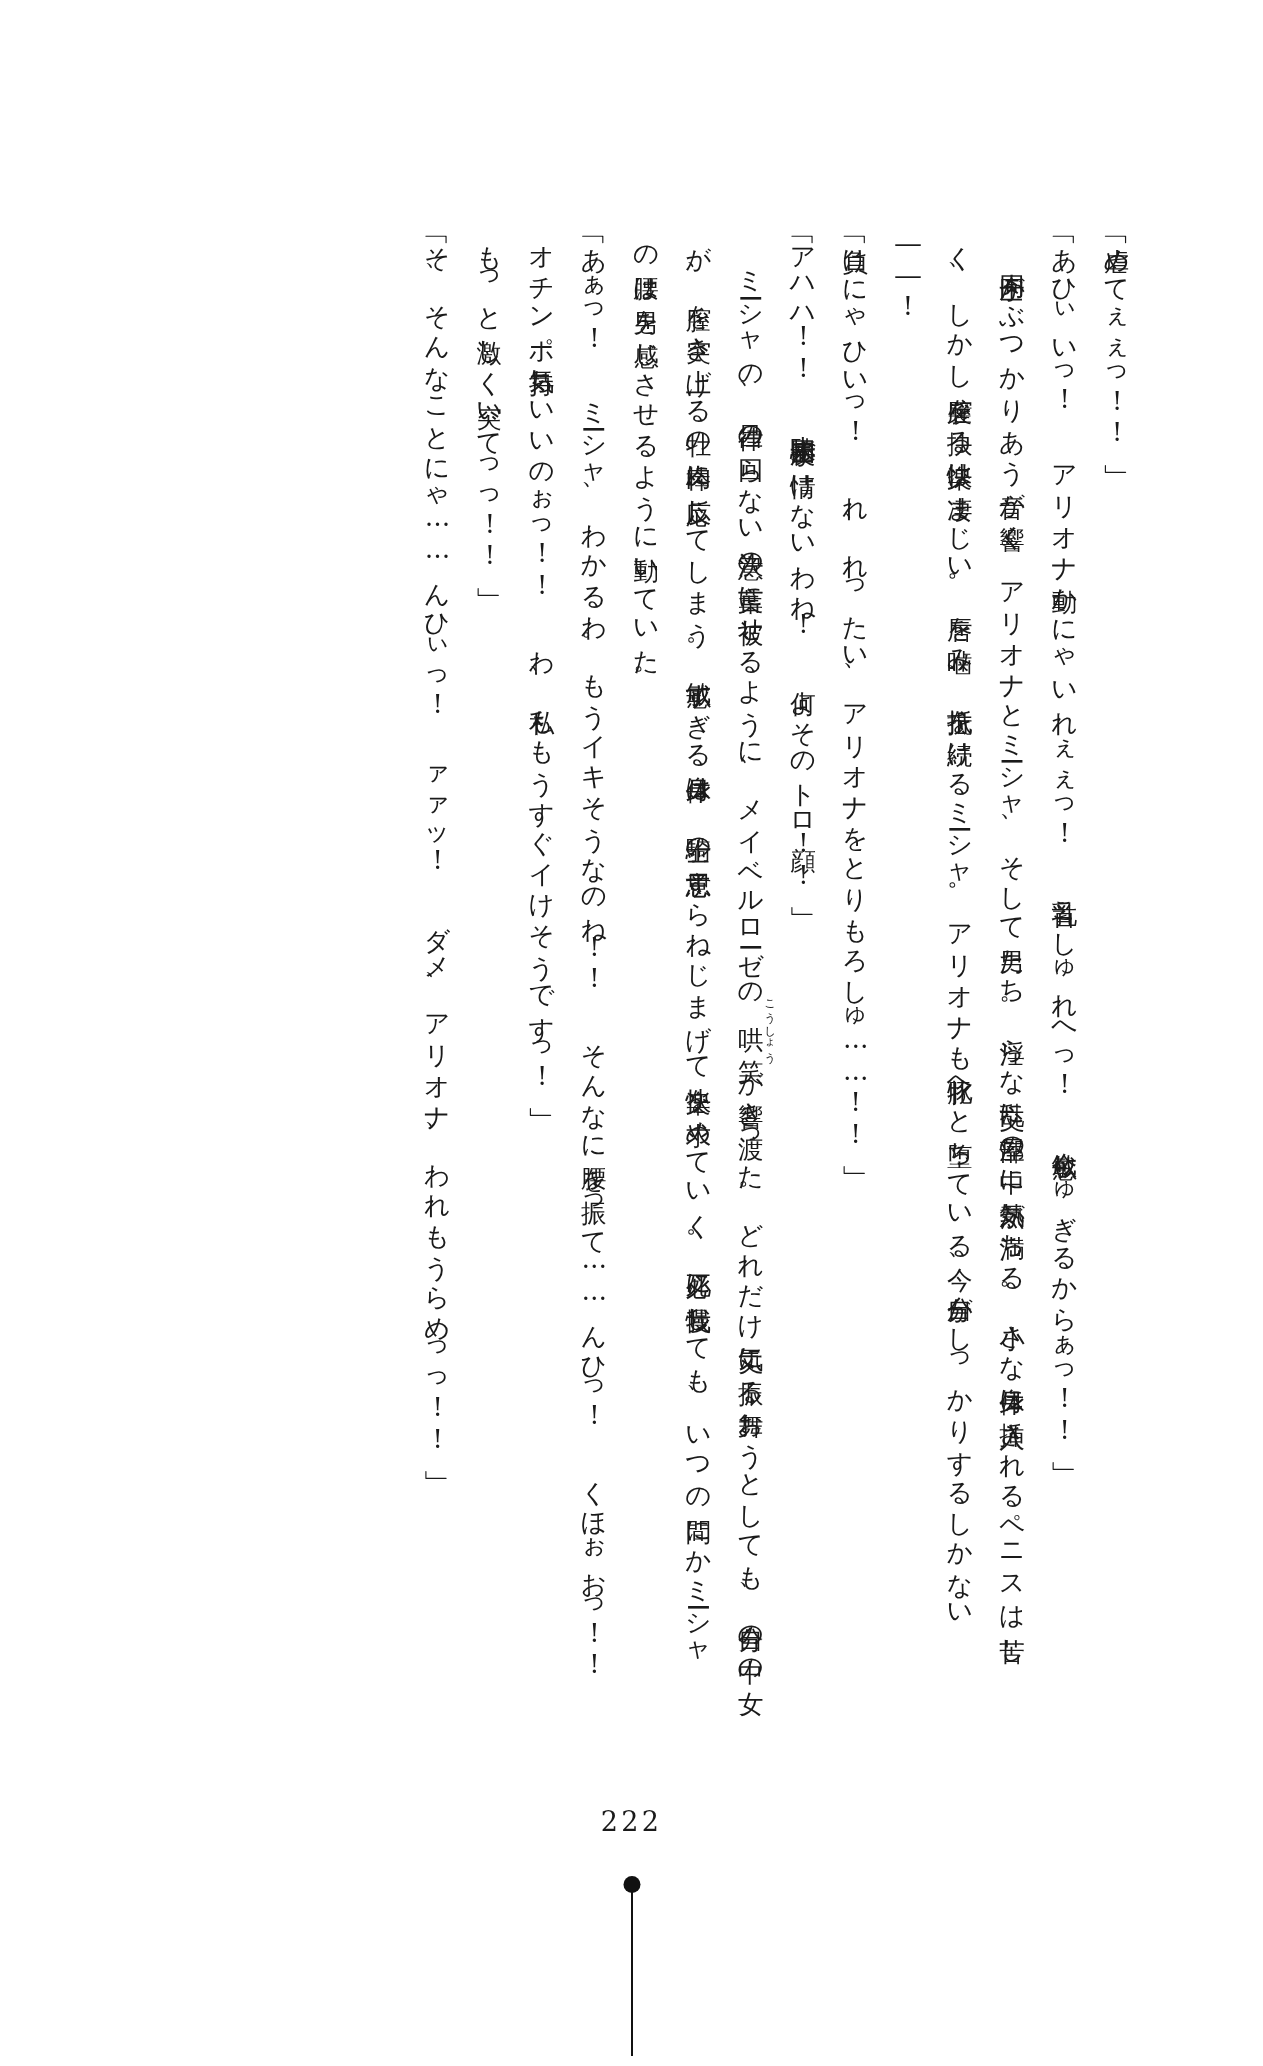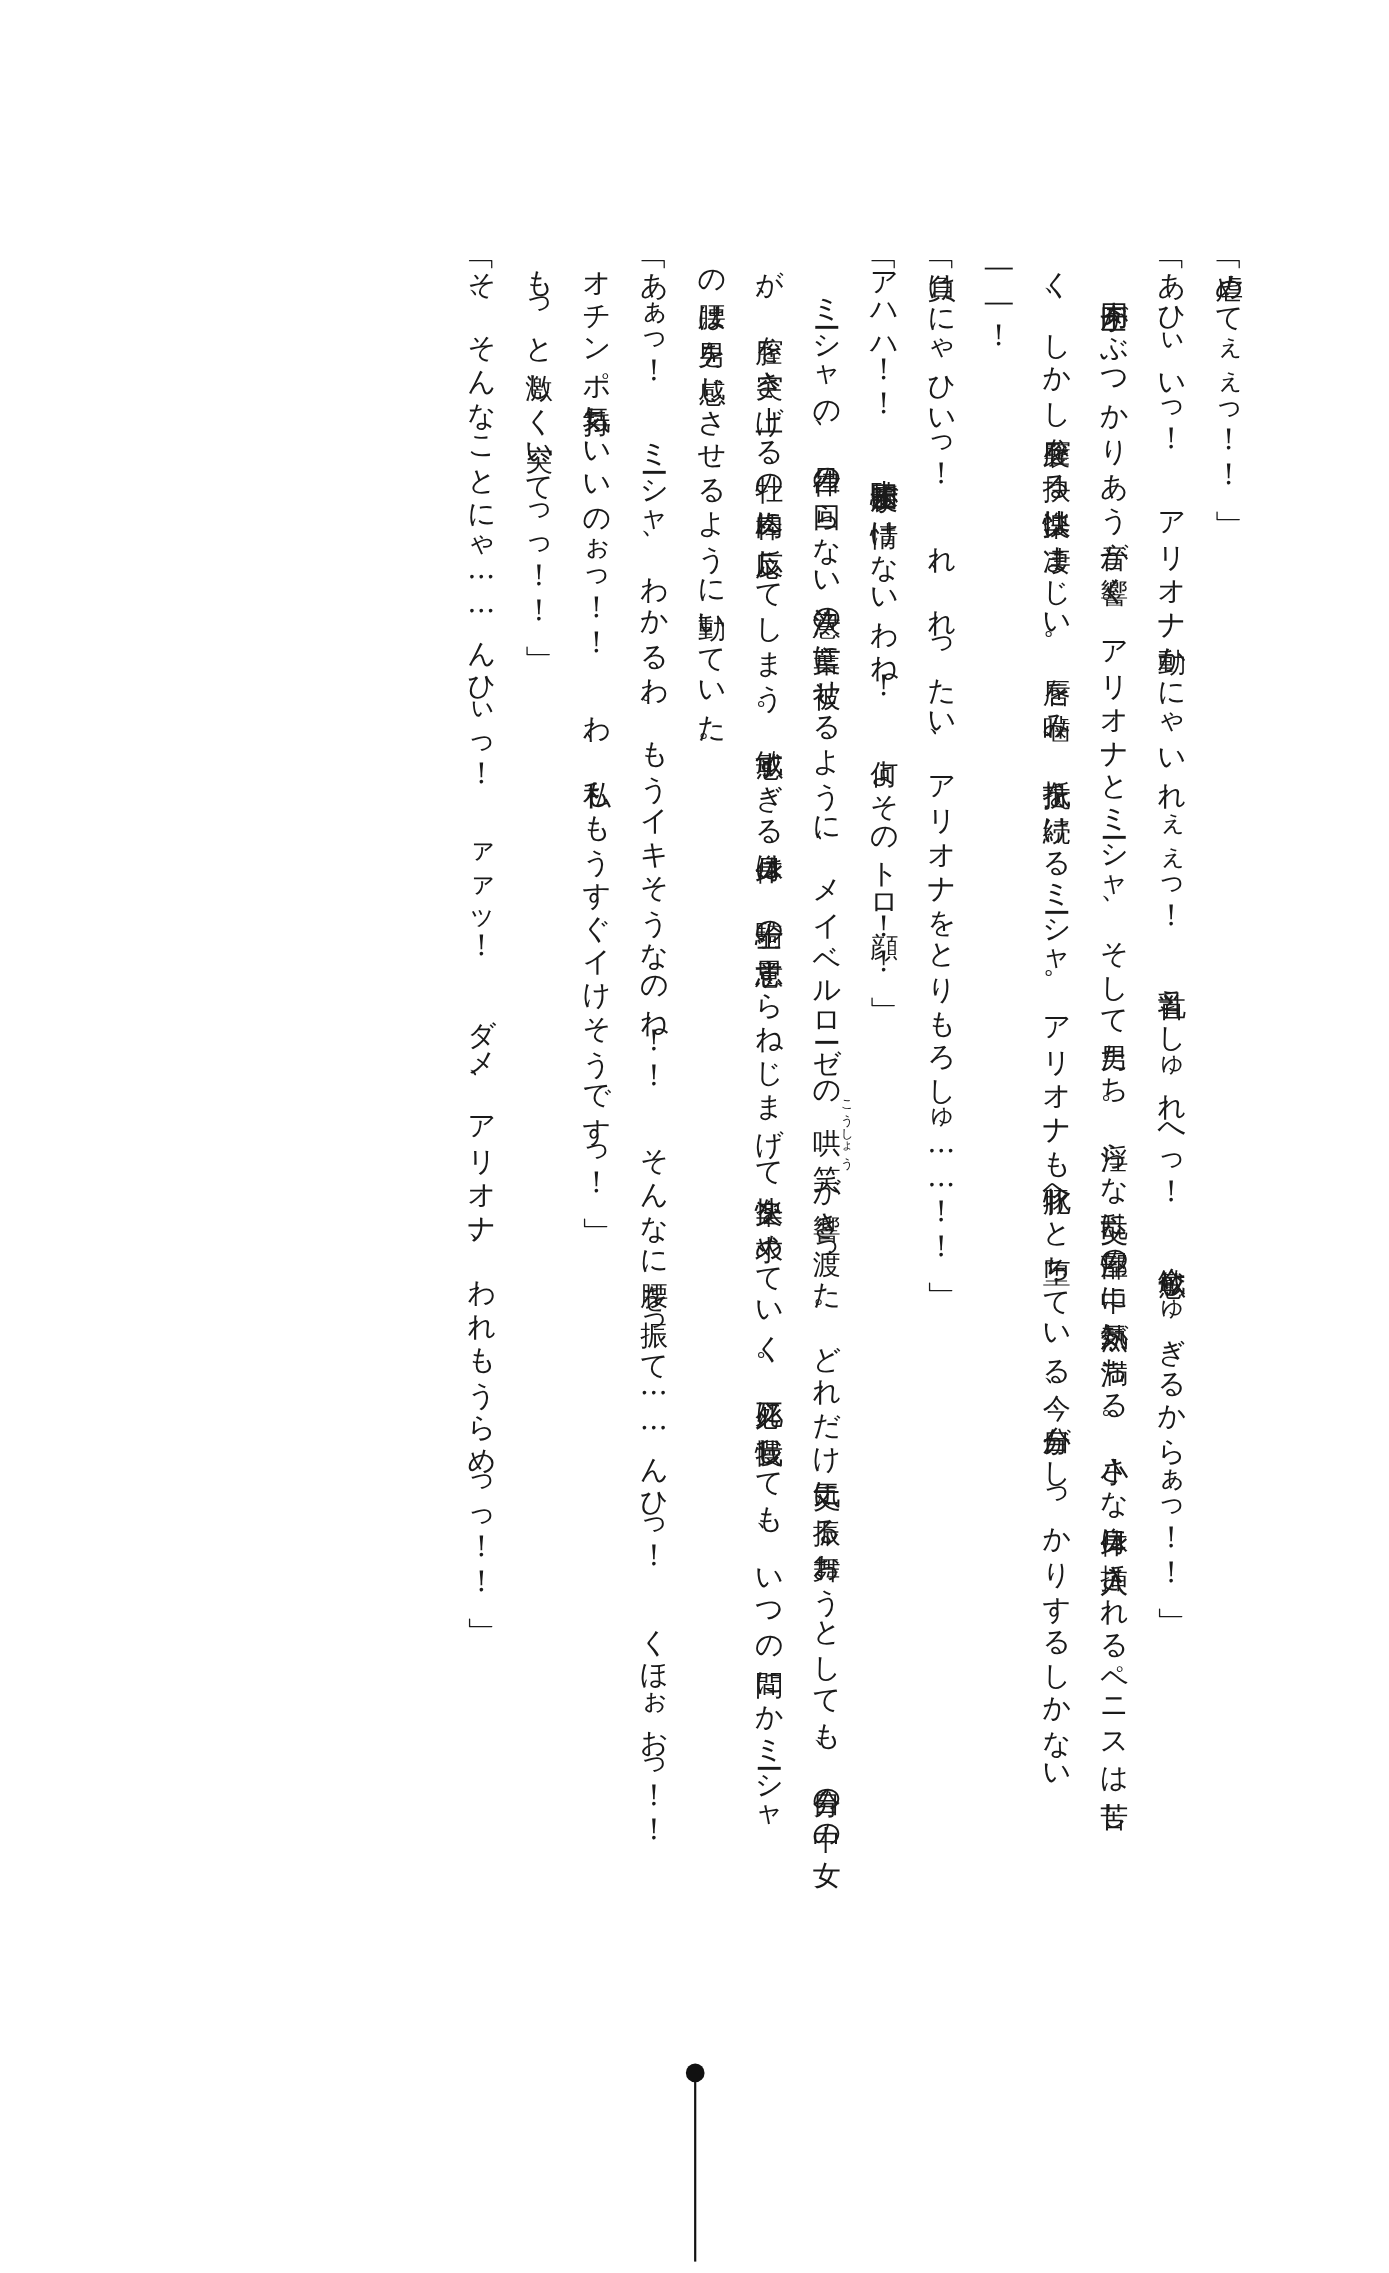--- a/index.html
+++ b/index.html
@@ -112,19 +112,20 @@
     <p>「あひぃいっ! アリオナ動かにゃいれぇぇっ! 乳首こしゅれへっ! 今敏感しゅぎるからぁっ!!」</p>
     <p class="indent">肉同士がぶつかりあう音が響く。アリオナとミーシャ、そして男たち。淫らな乱交に部屋の中に熱気が満ちる。小さな身体に挿入されるペニスは苦しく、しかし膣襞を抉る快楽は凄まじい。唇を噛み、抵抗を続けるミーシャ。アリオナも牝豚へと堕ちている今、自分がしっかりするしかない――!</p>
     <p>「負けにゃひいっ! れ、れったい、アリオナをとりもろしゅ……!!」</p>
     <p>「アハハ!! 大騎士団長が情けないわね! 何よそのトロ顔!!」</p>
     <p class="indent">ミーシャの、呂律の回らない決意の言葉に被せるように、メイベルローゼの<ruby>哄笑<rt>こうしょう</rt></ruby>が響き渡った。どれだけ気丈に振る舞おうとしても、自分の中の女が、膣を突き上げる牡の肉棒に反応してしまう。敏感すぎる身体は、騎士の意思すらねじまげて快楽を求めていく。必死に我慢しても、いつの間にかミーシャの腰は男を感じさせるように動いていた。</p>
     <p>「あぁっ! ミーシャ、わかるわ。もうイキそうなのね!! そんなに腰を振って……んひっ! くほぉおっ!! オチンポ気持ちいいのぉっ!! わ、私ももうすぐイけそうですっ!」</p>
     <p>もっと激しく突いてっっ!!」</p>
     <p>「そ、そんなことにゃ……んひぃっ! ァァッ! ダメ、アリオナ、われもうらめっっ!!」</p>
   </div>
 
+  <div id="page-number">222</div>
 
   <div id="bottom-mark">
     <div class="dot"></div>
     <div class="rule"></div>
   </div>
 
 </div>
 
 </body></html>

